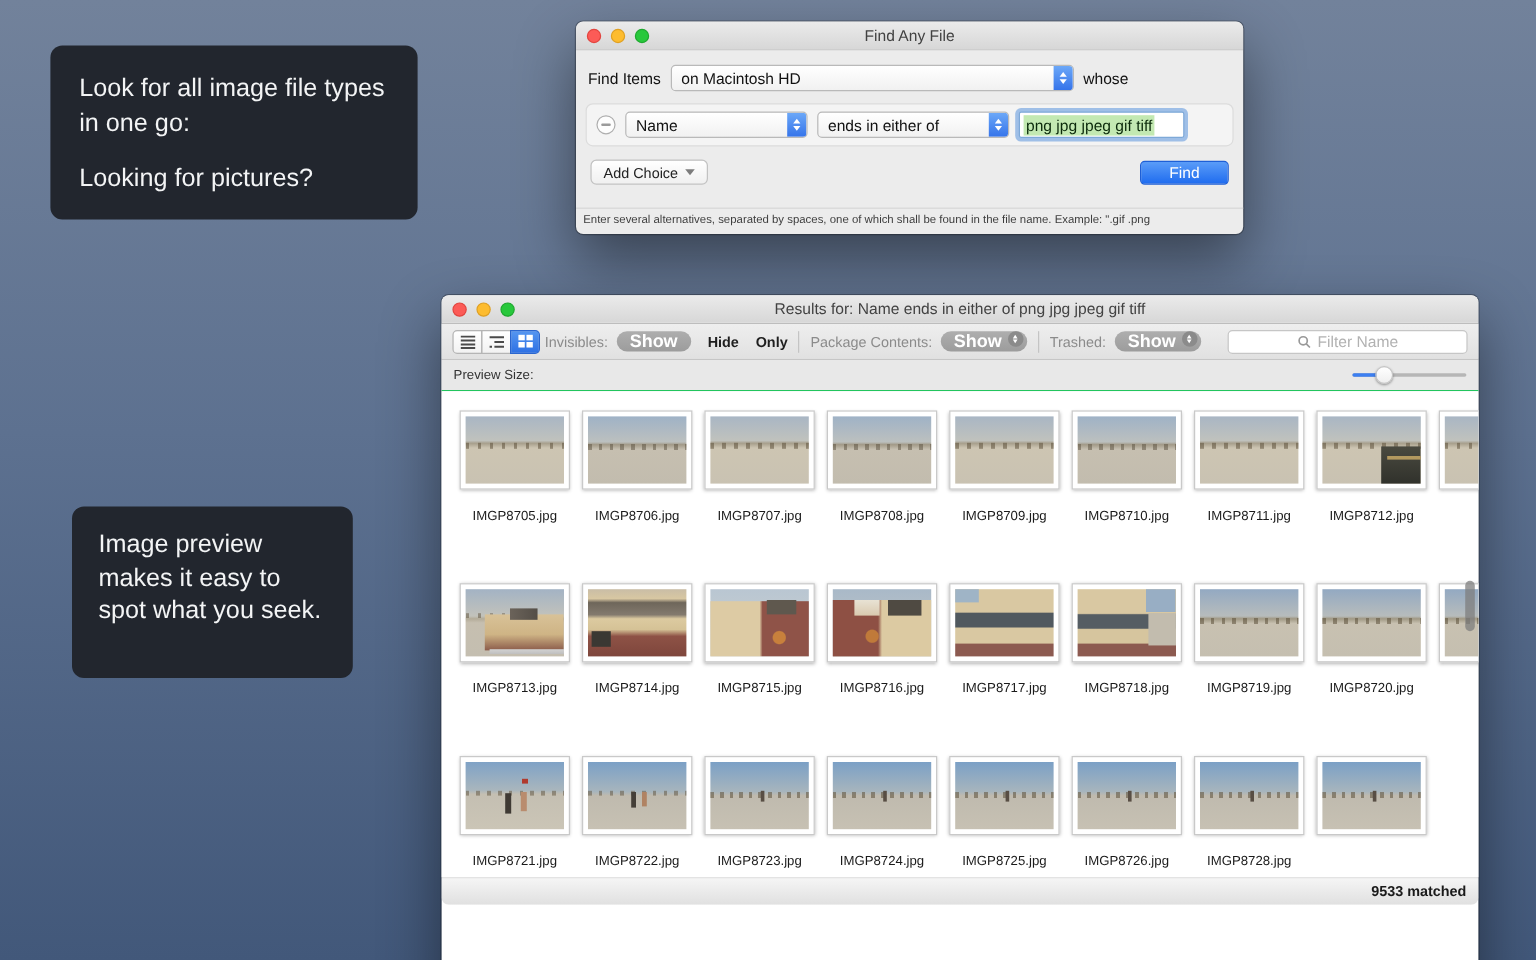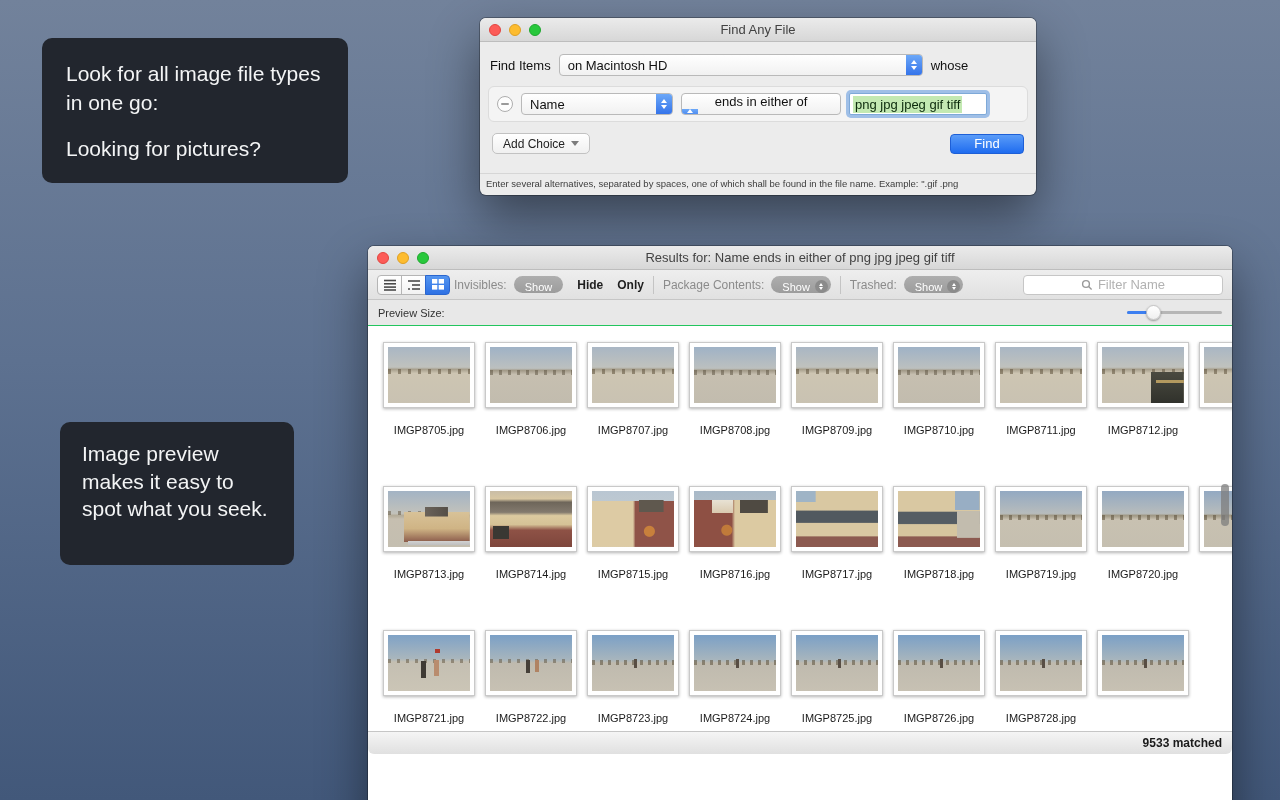--- a/index.html
+++ b/index.html
@@ -100,21 +100,21 @@
     border:1px solid #b5b5b5; display:flex; align-items:center; justify-content:center;
   }
   .seg:first-child { border-radius:4px 0 0 4px; }
   .seg + .seg { margin-left:-1px; }
   .seg:last-child { border-radius:0 4px 4px 0; }
   .seg--active { background:linear-gradient(#5596f0,#2e71e4); border-color:#2a66cf; position:relative; z-index:1; }
   .tb-label { font-size:12px; color:#8b8b8b; margin-left:4px; }
   .capsule {
     margin-left:7px; height:17px; padding:0 11px; border-radius:9px;
     background:linear-gradient(#aeaeae,#9c9c9c);
-    color:#fff; font-size:11px; font-weight:normal; display:flex; align-items:flex-end;
+    color:#fff; font-size:15px; font-weight:bold; display:flex; align-items:flex-start;
   }
   .capsule-dd { padding:0 3px 0 11px; gap:5px; }
   .cap-arrows {
     width:13px; height:13px; border-radius:50%; background:#8b8b8b;
     display:flex; flex-direction:column; align-items:center; justify-content:center; gap:1px;
   }
   .cap-arrows .tri-up { border-left-width:2.5px; border-right-width:2.5px; border-bottom-width:3px; }
   .cap-arrows .tri-down { border-left-width:2.5px; border-right-width:2.5px; border-top-width:3px; }
   .tb-strong { font-size:12px; font-weight:bold; color:#1f1f1f; margin-left:14px; }
   .tb-sep { width:1px; height:18px; background:#c4c4c4; margin:0 9px; }
@@ -235,40 +235,40 @@
     <div class="lights">
       <div class="light light-red"></div>
       <div class="light light-yellow"></div>
       <div class="light light-green"></div>
     </div>
     <div class="title">Find Any File</div>
   </div>
 
   <div class="fw-row1">
     <span>Find Items</span>
-    <div class="popup" style="width:364px;gap:25px;">
+    <div class="popup" style="width:336px;gap:25px;">
       <span class="pv">on Macintosh HD</span>
       <span class="stepper">
           <span class="tri-up"></span>
           <span class="tri-down"></span>
         </span>
     </div>
     <span>whose</span>
   </div>
 
   <div class="fw-criterion">
     <div class="minus-btn"></div>
     <div class="popup" style="width:152px;">
       <span class="pv">Name</span>
       <span class="stepper">
           <span class="tri-up"></span>
           <span class="tri-down"></span>
         </span>
     </div>
-    <div class="popup" style="width:160px;flex-direction:column;">
+    <div class="popup" style="width:160px;">
       <span class="pv">ends in either of</span>
       <span class="stepper">
           <span class="tri-up"></span>
           <span class="tri-down"></span>
         </span>
     </div>
     <div class="value-field">
       <span class="sel">png jpg jpeg gif tiff</span>
     </div>
   </div>

